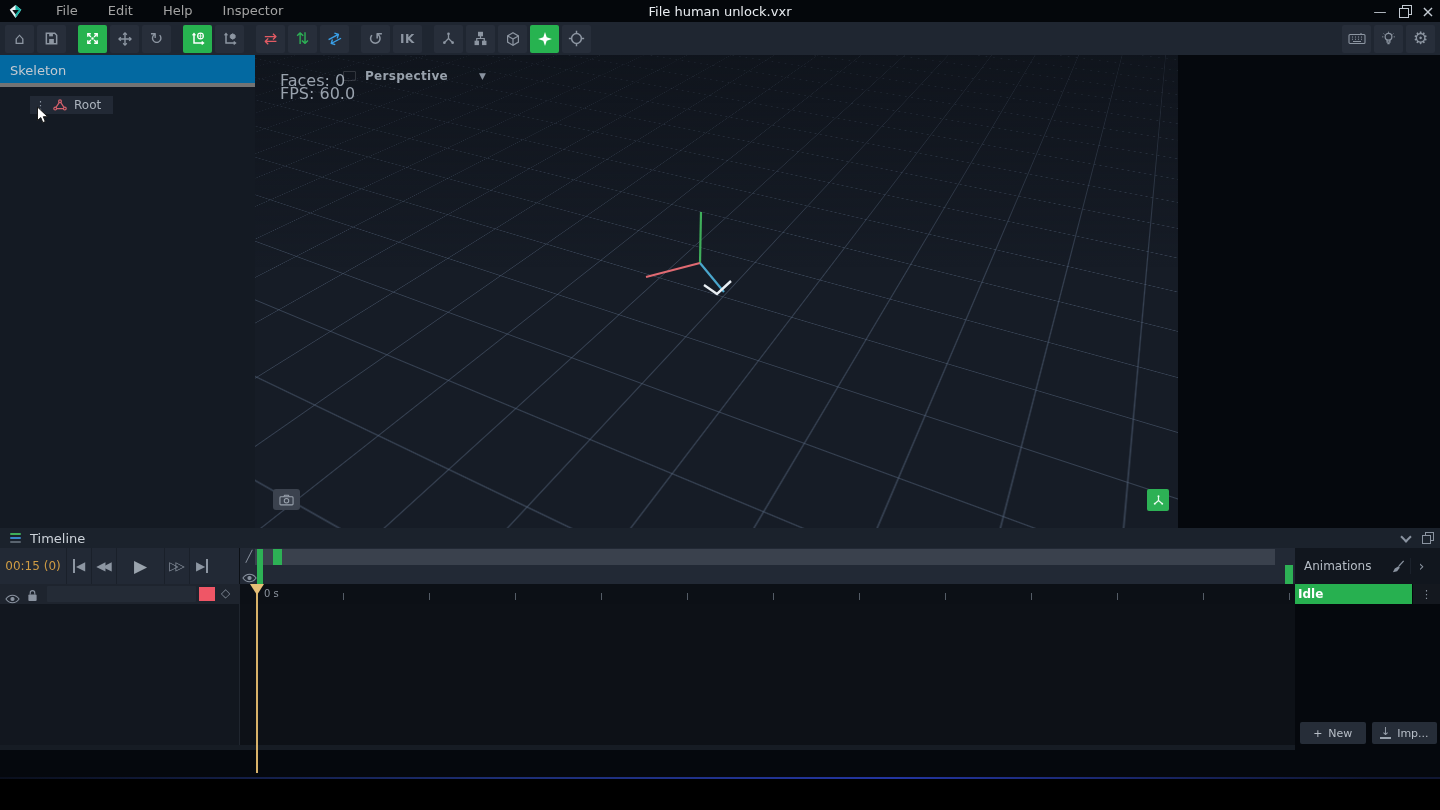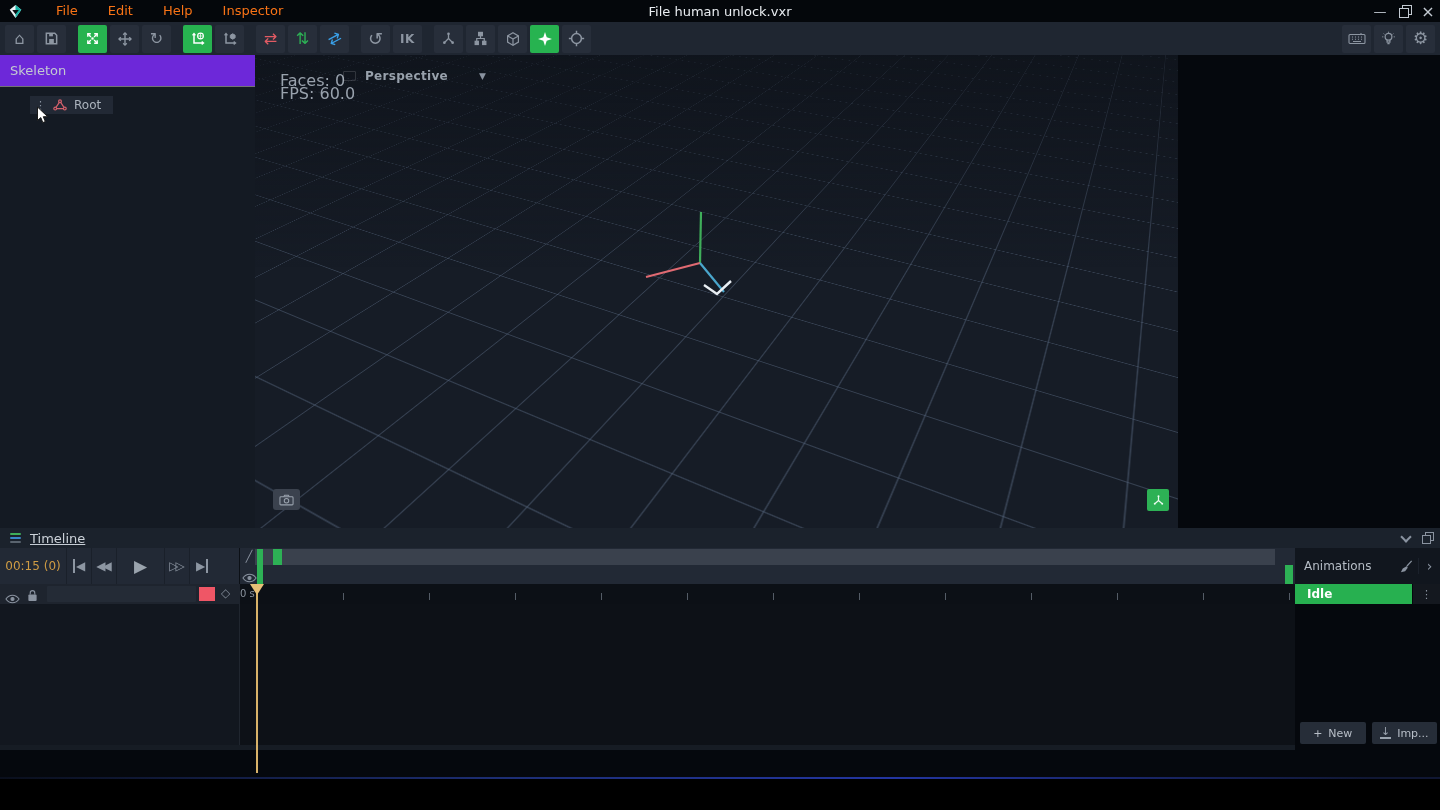--- a/index.html
+++ b/index.html
@@ -6,21 +6,21 @@
   .app{position:relative;width:1440px;height:810px;background:#05080d;overflow:hidden;
        font-family:"DejaVu Sans","Liberation Sans",sans-serif;color:#c6ccd4;
        -webkit-font-smoothing:antialiased;}
   .app *{box-sizing:border-box;}
 
   
   .menubar{position:absolute;top:0;left:0;width:1440px;height:22px;background:#04070b;
            display:flex;align-items:center;z-index:20;}
   .logo{margin-left:8px;display:flex;align-items:center;}
   .menus{display:flex;margin-left:18px;}
-  .menu-item{padding:0 15px;font-size:13px;color:#f97316;line-height:22px;cursor:default;}
+  .menu-item{padding:0 15px;font-size:13px;color:#a3a3a3;line-height:22px;cursor:default;}
   .win-title{position:absolute;left:50%;transform:translateX(-50%);font-size:13px;color:#e9edf1;}
   .win-controls{margin-left:auto;display:flex;align-items:center;height:22px;}
   .win-btn{width:24px;height:22px;display:flex;align-items:center;justify-content:center;
            color:#c3cad2;font-size:13px;}
   .restore-glyph{position:relative;width:9px;height:9px;}
   .restore-glyph:before{content:"";position:absolute;left:2px;top:-2px;width:8px;height:8px;border:1px solid #c3cad2;}
   .restore-glyph:after{content:"";position:absolute;left:-1px;top:1px;width:8px;height:8px;border:1px solid #c3cad2;background:#04070b;}
 
   
   .toolbar{position:absolute;top:22px;left:0;width:1440px;height:33px;background:#1f2631;
@@ -31,21 +31,21 @@
   .tbtn .glyph{line-height:1;}
   .tbtn.c-red{color:#e25b64;} .tbtn.c-green{color:#2db155;} .tbtn.c-blue{color:#3aa0e8;}
   .tbtn.slant .glyph{display:inline-block;transform:rotate(-28deg);}
   .ik-label{font-size:12px;font-weight:bold;letter-spacing:.5px;}
   .tb-gap{width:6px;flex:none;}
   .tb-spacer{flex:1;}
 
   
   .skeleton-panel{position:absolute;top:55px;left:0;width:255px;height:473px;background:#141a23;}
   .panel-header{height:32px;line-height:32px;padding-left:10px;font-size:13px;color:#c3c9d1;
-                background:#6d28d9;border-bottom:1px solid #737373;}
+                background:#0369a1;border-bottom:4px solid #737373;}
   .tree-item{position:absolute;left:30px;top:41px;height:18px;display:flex;align-items:center;
              background:#222935;padding:0 12px 0 5px;gap:7px;font-size:12px;color:#abb3bd;}
   .kebab{color:#8a93a0;font-size:11px;line-height:1;}
 
   
   .viewport{position:absolute;top:55px;left:255px;width:923px;height:473px;background:#161c26;overflow:hidden;}
   .grid-plane{position:absolute;left:50%;top:42%;width:4000px;height:3000px;margin-left:-2000px;margin-top:-1500px;
       background-image:linear-gradient(rgba(86,102,126,.5) 1.5px,transparent 1.5px),
                        linear-gradient(90deg,rgba(86,102,126,.5) 1.5px,transparent 1.5px);
       background-size:68px 68px;
@@ -71,21 +71,21 @@
   .rp-burger{width:18px;text-align:center;color:#9aa3ae;font-size:14px;}
   .tab-inspector{flex:1;height:22px;background:#12181f;border-radius:2px;display:flex;align-items:center;
                  justify-content:space-between;padding:0 7px;font-size:12px;color:#929ba6;}
   .mini-restore{position:relative;width:10px;height:10px;flex:none;}
   .mini-restore:before{content:"";position:absolute;left:3px;top:-1px;width:7px;height:7px;border:1px solid #8a93a0;}
   .mini-restore:after{content:"";position:absolute;left:0;top:2px;width:7px;height:7px;border:1px solid #8a93a0;background:inherit;}
 
   
   .timeline{position:absolute;top:528px;left:0;width:1440px;height:222px;background:#0d1118;}
   .tl-header{position:absolute;top:0;left:0;width:1440px;height:20px;background:#1b222c;
-             display:flex;align-items:center;text-decoration:underline;}
+             display:flex;align-items:center;}
   .tl-menu-icon{display:flex;flex-direction:column;gap:2px;margin-left:10px;}
   .tl-menu-icon i{display:block;width:11px;height:2px;border-radius:1px;}
   .tl-title{font-size:13px;color:#ccd2d9;margin-left:9px;}
   .tl-hdr-right{margin-left:auto;display:flex;align-items:center;gap:12px;margin-right:8px;}
   .chev-down{width:8px;height:8px;border-left:2px solid #8a93a0;border-bottom:2px solid #8a93a0;
              transform:rotate(-45deg);margin-top:-3px;}
   .tl-transport{position:absolute;top:20px;left:0;width:240px;height:36px;background:#222935;
                 display:flex;align-items:center;border-right:1px solid #0c1016;}
   .time-display{width:66px;text-align:center;font-size:12px;color:#cf9c44;}
   .tr-btn{height:36px;display:flex;align-items:center;justify-content:center;color:#8d96a2;
@@ -105,40 +105,40 @@
   .gm2{left:33px;top:1px;width:9px;height:16px;}
   .gm-end{left:1045px;top:17px;width:8px;height:19px;}
   .tl-rowhead{position:absolute;top:56px;left:0;width:240px;height:20px;background:#1e242e;}
   .eye-icon{width:15px;height:10px;}
   .rh-eye{position:absolute;left:5px;top:5px;}
   .rh-lock{position:absolute;left:27px;top:3px;}
   .rh-field{position:absolute;left:47px;top:2px;width:149px;height:16px;background:#242b36;border-radius:1px;}
   .rh-red{position:absolute;left:199px;top:3px;width:16px;height:14px;background:#ef5666;}
   .rh-diamond{position:absolute;left:221px;top:2px;color:#7d8692;font-size:12px;}
   .tl-ruler{position:absolute;top:56px;left:240px;width:1055px;height:20px;background:#0c1016;}
-  .ruler-zero{position:absolute;left:0;top:4px;font-size:10px;color:#8b939e;text-align:right;}
+  .ruler-zero{position:absolute;left:24px;top:4px;font-size:10px;color:#8b939e;text-align:right;}
   .tick{position:absolute;top:9px;width:1px;height:7px;background:#545c66;}
   .tl-tracks-left{position:absolute;top:76px;left:0;width:240px;height:141px;background:#12171f;
                   border-right:1px solid #20262f;}
   .tl-tracks{position:absolute;top:76px;left:240px;width:1055px;height:141px;background:#0d1117;}
   .tl-bottom{position:absolute;top:217px;left:0;width:1295px;height:5px;background:#161c24;}
   .playhead-line{position:absolute;left:256px;top:60px;width:2px;height:185px;background:#d8b269;z-index:5;}
   .playhead-tri{position:absolute;left:250px;top:56px;width:0;height:0;border:7px solid transparent;
                 border-top:11px solid #e7c077;border-bottom:0;z-index:6;}
 
   
   .anim-panel{position:absolute;top:20px;left:1295px;width:145px;height:202px;background:#05080d;}
-  .anim-header{height:36px;background:#11161e;display:flex;align-items:center;padding:0 0 0 9px;
+  .anim-header{height:36px;background:#11161e;display:flex;align-items:center;padding:0 8px 0 9px;
                font-size:12px;color:#b5bcc5;}
   .anim-hdr-sp{flex:1;}
   .anim-broom{width:24px;display:flex;justify-content:center;}
   .anim-chevron{width:22px;text-align:center;color:#8a93a0;font-size:14px;border-left:1px solid #1b212b;}
   .anim-item{height:20px;display:flex;}
   .anim-item-name{flex:1;background:#27b050;color:#fff;font-size:12px;font-weight:bold;
-                  line-height:20px;padding-left:12px;}
+                  line-height:20px;padding-left:3px;}
   .anim-item-kebab{width:28px;background:#14181f;border-left:1px solid #05080d;display:flex;
                    align-items:center;justify-content:center;color:#8a93a0;font-size:11px;}
   .anim-buttons{position:absolute;bottom:6px;left:5px;right:3px;display:flex;gap:6px;}
   .anim-btn{flex:1;height:22px;background:#262d38;border-radius:2px;display:flex;align-items:center;
             justify-content:center;gap:6px;font-size:11px;color:#b7bec7;}
   .dl-glyph{display:inline-block;border-bottom:2px solid #9aa3ae;line-height:10px;font-size:11px;color:#9aa3ae;padding:0 1px 0 1px;}
 
   
   .statusbar{position:absolute;top:750px;left:0;width:1440px;height:27px;background:#1a202b;
              line-height:27px;padding-left:10px;font-size:13px;color:#79828e;}

